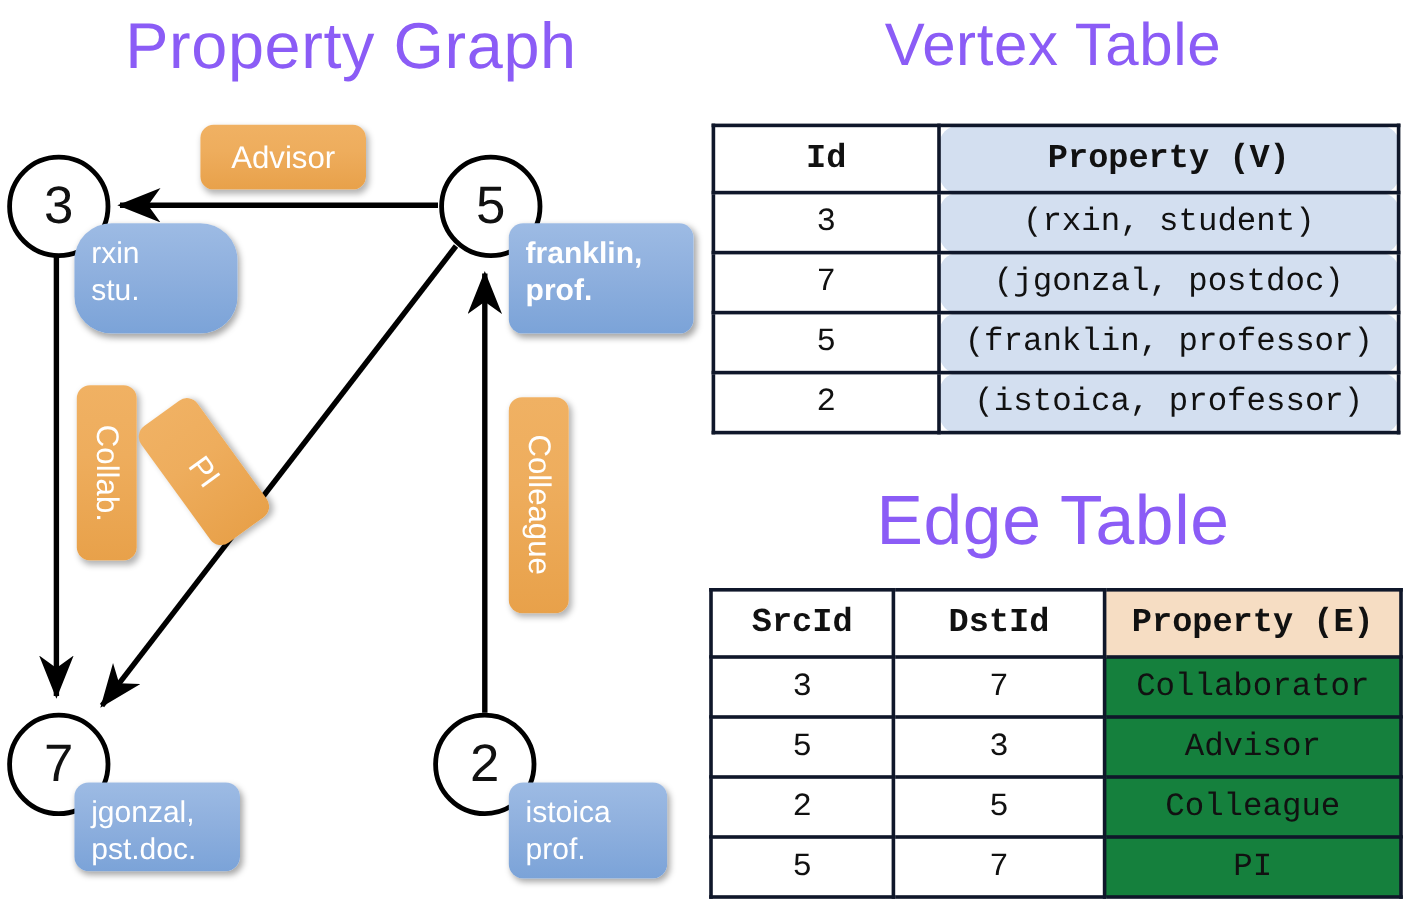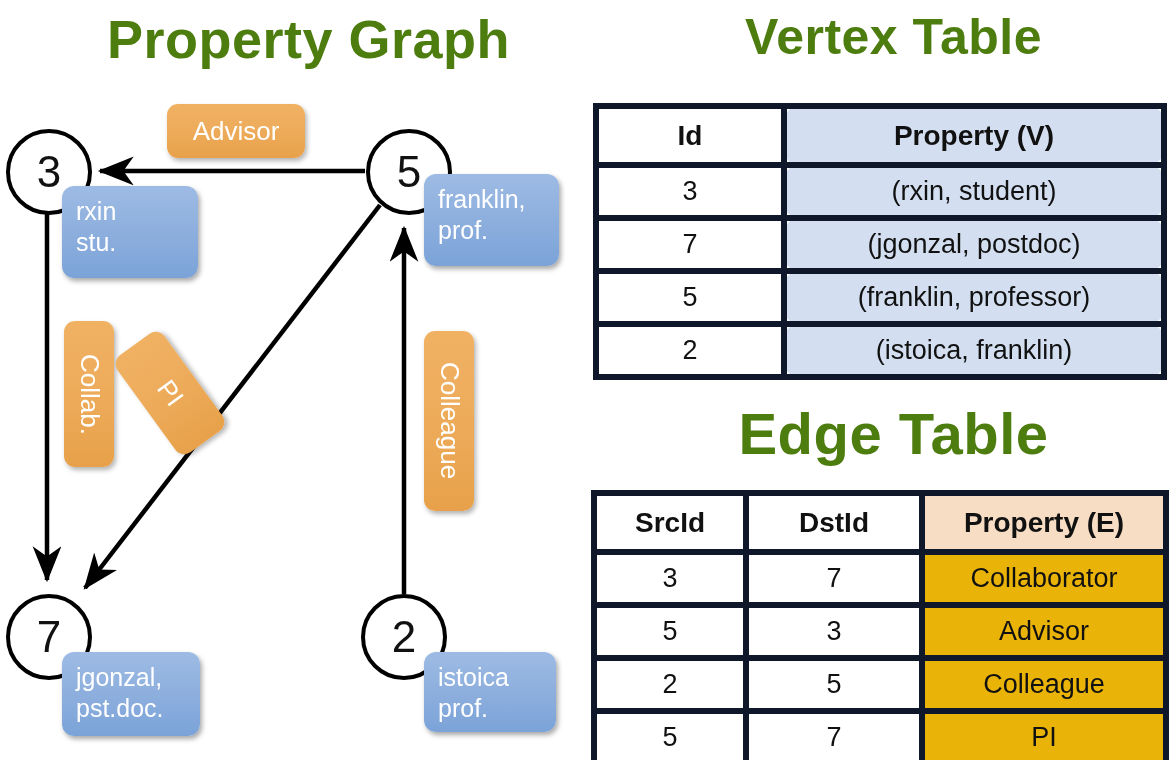--- a/index.html
+++ b/index.html
@@ -12,25 +12,24 @@
     height: 760px;
     position: relative;
     overflow: hidden;
     font-family: "Liberation Sans", sans-serif;
     color: #1a1a1a;
   }
 
   
   .title {
     position: absolute;
-    font-weight: 700;
-    color: #4d7c0f;
+    font-weight: 400;
+    color: #8b5cf6;
     white-space: nowrap;
     letter-spacing: 0.5px;
-    margin-left: 16px;
   }
   #title-property-graph { left: 0; top: 8px; width: 585px; text-align: center; font-size: 54px; }
   #title-vertex-table   { left: 585px; top: 8px; width: 585px; text-align: center; font-size: 50px; }
   #title-edge-table     { left: 585px; top: 400px; width: 585px; text-align: center; font-size: 58px; }
 
   
   #graph-panel {
     position: absolute;
     left: 0; top: 0;
     width: 585px; height: 760px;
@@ -61,23 +60,23 @@
     border-radius: 12px;
     background: linear-gradient(to bottom, #9dbbe4 0%, #8fb0de 45%, #7ba3d8 100%);
     box-shadow: 2px 3px 5px rgba(0,0,0,0.35);
     color: #ffffff;
     font-size: 25px;
     line-height: 31px;
     padding: 10px 14px;
     box-sizing: border-box;
     z-index: 4;
   }
-  #prop-rxin     { left: 62px;  top: 186px; width: 136px; height: 92px; }
-  #prop-franklin { left: 424px; top: 174px; width: 135px; height: 92px; }
-  #prop-jgonzal  { left: 62px;  top: 652px; width: 138px; height: 84px; }
+  #prop-rxin     { left: 62px;  top: 186px; width: 136px; height: 92px; border-radius: 31px; }
+  #prop-franklin { left: 424px; top: 186px; width: 154px; height: 92px; font-weight: bold; }
+  #prop-jgonzal  { left: 62px;  top: 652px; width: 138px; height: 74px; }
   #prop-istoica  { left: 424px; top: 652px; width: 132px; height: 80px; }
 
   .edge-label {
     position: absolute;
     border-radius: 11px;
     background: linear-gradient(to bottom, #f0b163 0%, #eead5d 40%, #e8a14a 100%);
     box-shadow: 2px 3px 5px rgba(0,0,0,0.30);
     color: #ffffff;
     display: flex;
     align-items: center;
@@ -99,39 +98,40 @@
   #label-pi .vtext { writing-mode: vertical-rl; text-orientation: mixed; }
 
   
   .data-table {
     position: absolute;
     border-collapse: collapse;
     table-layout: fixed;
     background: #fff;
   }
   .data-table td, .data-table th {
-    border: 6px solid #0f172a;
+    border: 3px solid #0f172a;
     text-align: center;
     font-weight: 400;
     font-size: 27px;
     color: #111;
     padding: 0;
     height: 47px;
+    font-family: Liberation Mono, monospace;
   }
   .data-table th { font-weight: 700; font-size: 28px; height: 53px; }
 
   #vertex-table { left: 593px; top: 103px; width: 574px; }
   #vertex-table .col-id { width: 188px; }
   #vertex-table .cell-prop { background: #d3dff0; border-left-width: 3px; border-radius: 15px; }
   #vertex-table th.cell-prop { background: #d3dff0; }
 
   #edge-table { left: 591px; top: 490px; width: 578px; }
   #edge-table .col-src { width: 152px; }
   #edge-table .col-dst { width: 176px; }
-  #edge-table .cell-prop { background: #eab308; border-left-width: 3px; }
+  #edge-table .cell-prop { background: #15803d; border-left-width: 3px; }
   #edge-table th.cell-prop { background: #f6ddc3; }
 </style>
 </head>
 <body>
 
 <div class="title" id="title-property-graph">Property Graph</div>
 <div class="title" id="title-vertex-table">Vertex Table</div>
 <div class="title" id="title-edge-table">Edge Table</div>
 
 <div id="graph-panel">
@@ -215,21 +215,21 @@
     <tr>
       <td>7</td>
       <td class="cell-prop">(jgonzal, postdoc)</td>
     </tr>
     <tr>
       <td>5</td>
       <td class="cell-prop">(franklin, professor)</td>
     </tr>
     <tr>
       <td>2</td>
-      <td class="cell-prop">(istoica, franklin)</td>
+      <td class="cell-prop">(istoica, professor)</td>
     </tr>
   </tbody>
 </table>
 
 <table class="data-table" id="edge-table">
   <colgroup>
       <col class="col-src">
       <col class="col-dst">
       <col>
     </colgroup>

